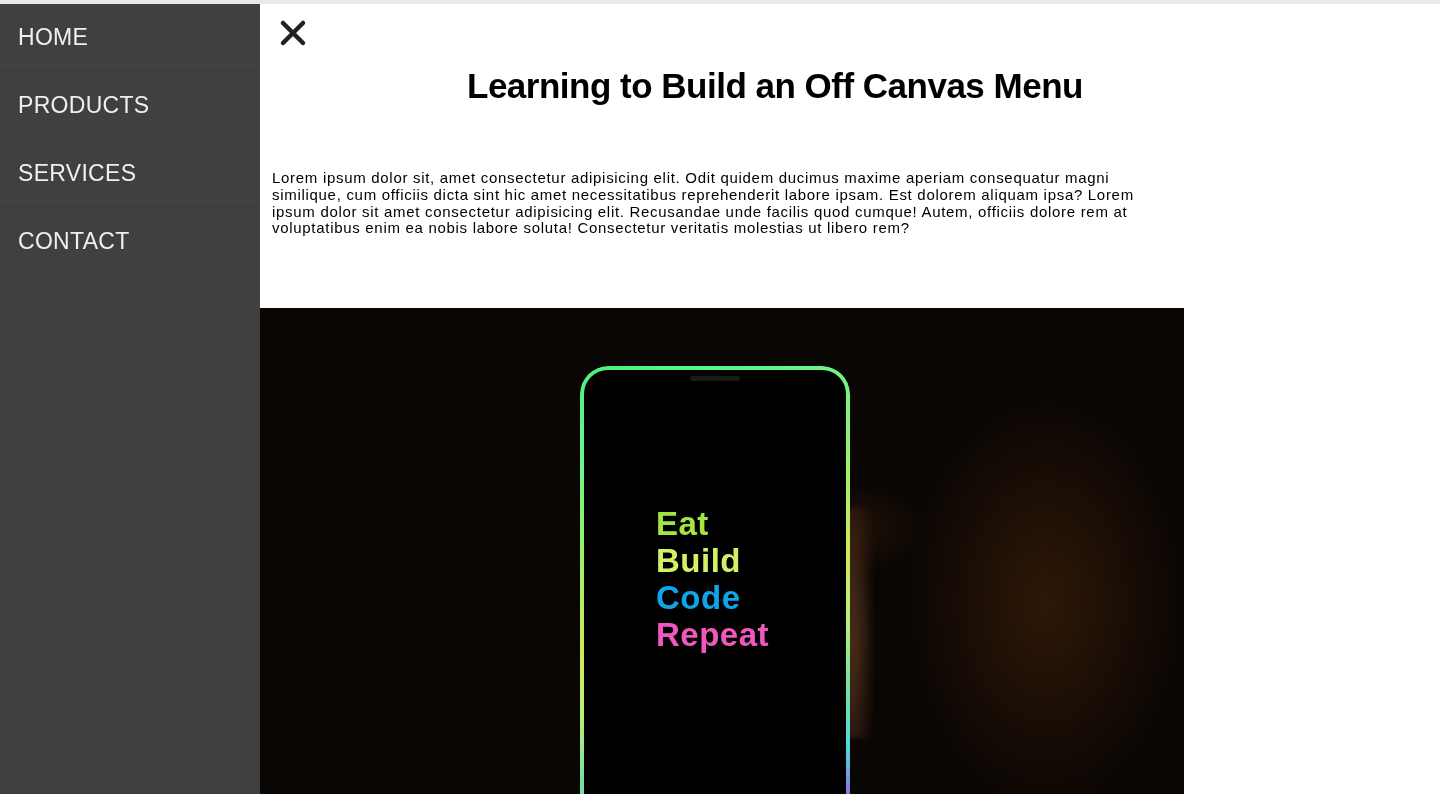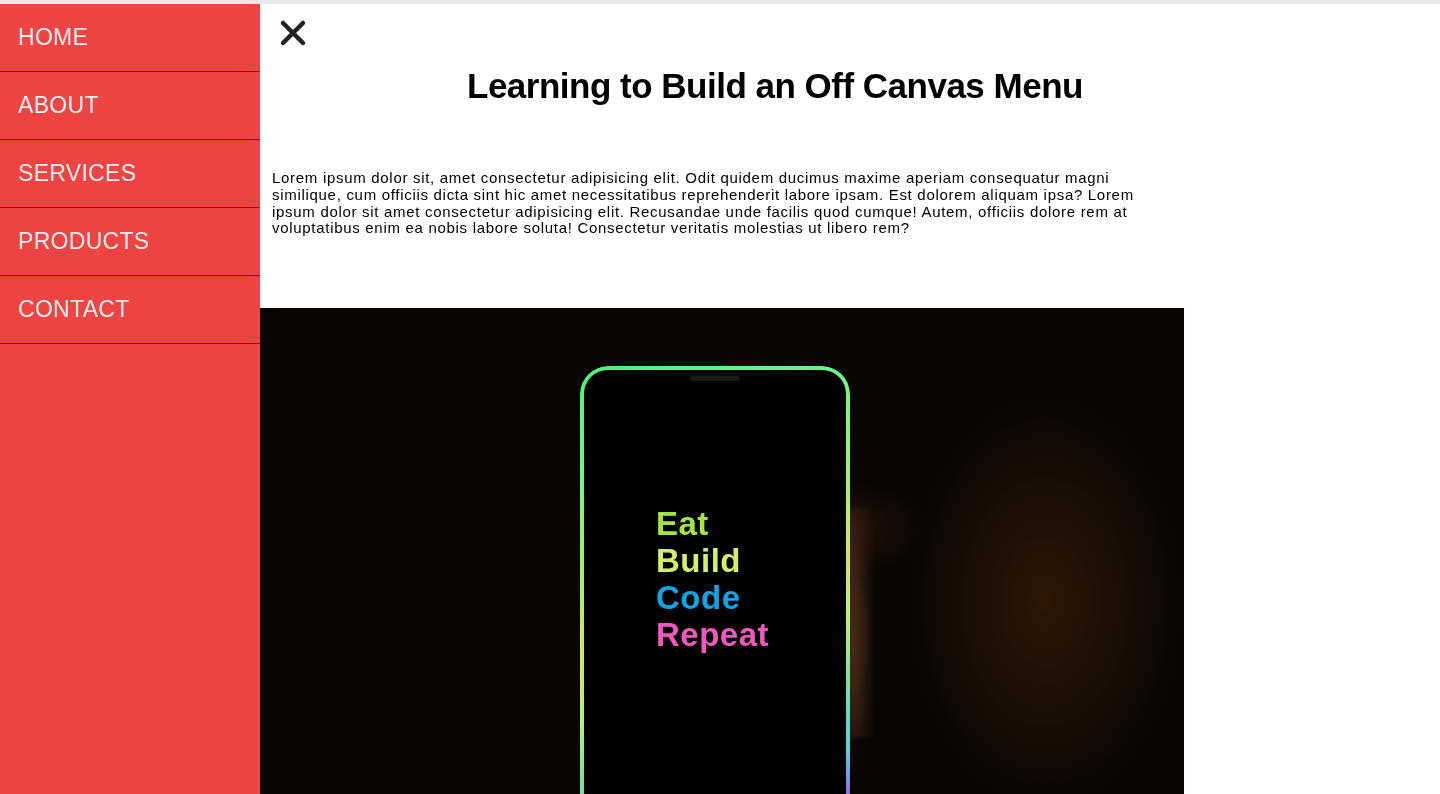--- a/index.html
+++ b/index.html
@@ -22,21 +22,21 @@
       right: 0;
       height: 4px;
       background: #e9e9e9;
     }
     .sidebar {
       position: absolute;
       top: 4px;
       left: 0;
       width: 260px;
       height: calc(100% - 4px);
-      background: #ef4444;
+      background: #404040;
       display: flex;
       flex-direction: column;
     }
     .sidebar-item {
       padding: 20px 18px;
       color: #efefef;
       font-size: 23px;
       letter-spacing: 0.3px;
       border-bottom: 1px solid #383b40;
       cursor: pointer;
@@ -163,27 +163,24 @@
 </head>
 <body>
 
 <div class="topbar"></div>
 
 <nav class="sidebar">
   <div class="sidebar-item">
     <span>HOME</span>
   </div>
   <div class="sidebar-item">
-    <span>ABOUT</span>
+    <span>PRODUCTS</span>
   </div>
   <div class="sidebar-item">
     <span>SERVICES</span>
-  </div>
-  <div class="sidebar-item">
-    <span>PRODUCTS</span>
   </div>
   <div class="sidebar-item">
     <span>CONTACT</span>
   </div>
 </nav>
 
 <main class="main">
 
   <div class="close-btn">
     <svg viewBox="0 0 24 24">

